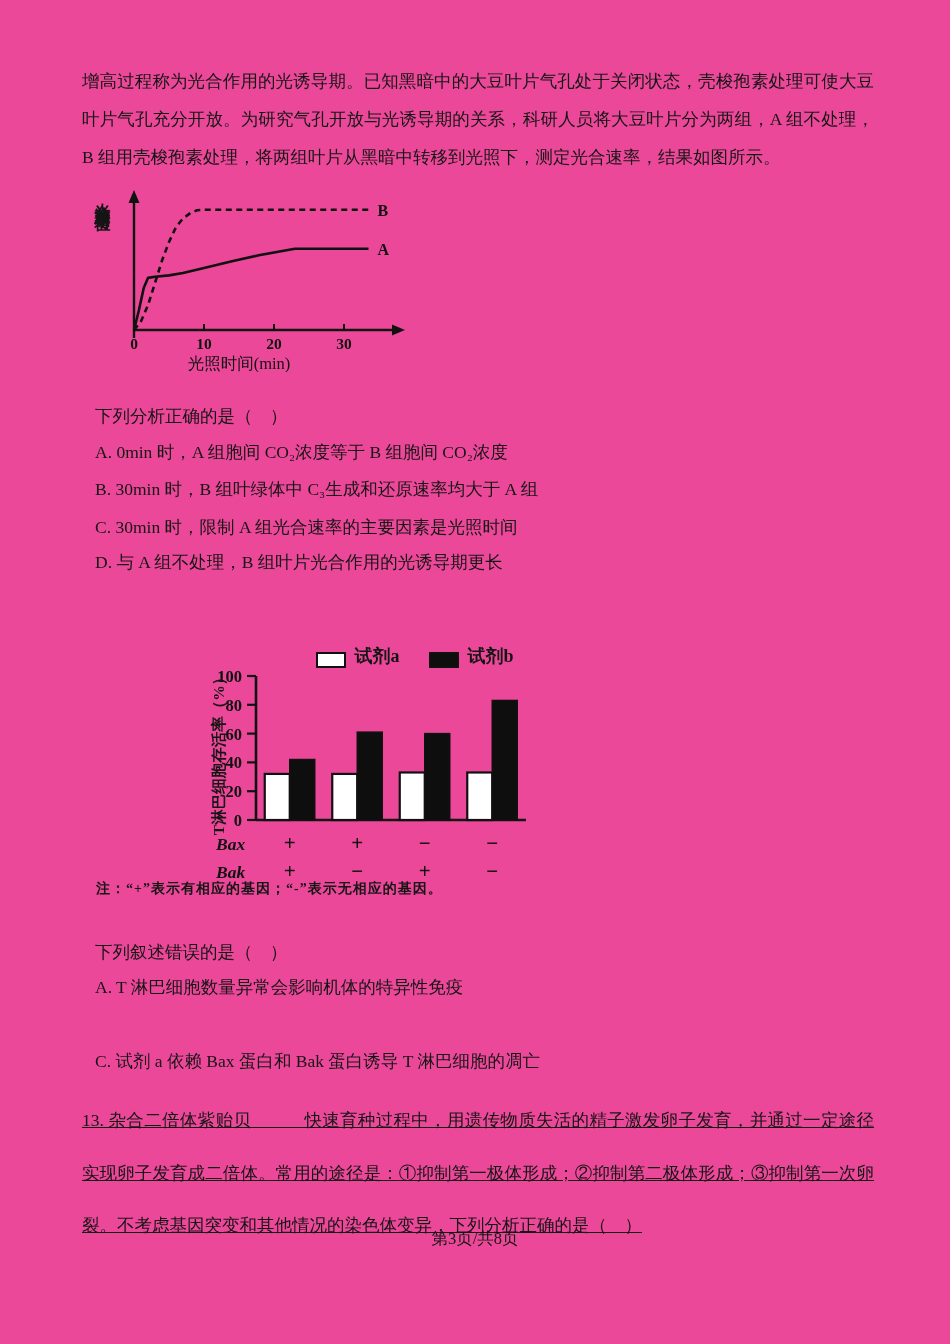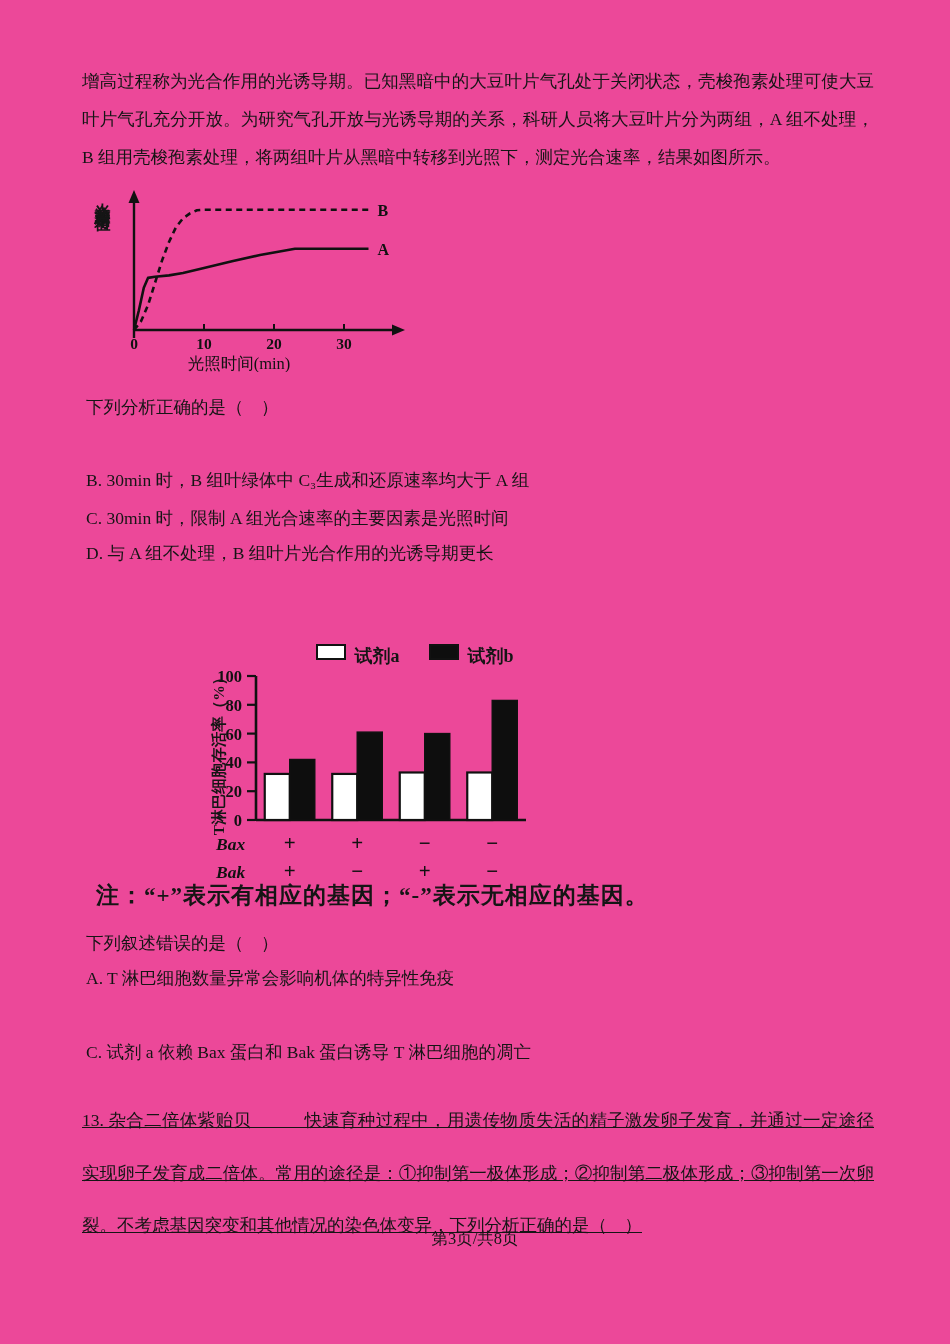--- a/index.html
+++ b/index.html
@@ -19,21 +19,21 @@
     font-size:17.5px;
     text-align:justify;
     margin:0;
   }
   .lh-norm{line-height:2.18;}
   .lh-wide{line-height:2.85;}
   .lh-xwide{line-height:3.0;text-decoration:underline;}
   .stem,.option{
     font-size:17.5px;
     line-height:1.3;
-    margin:4px;
+    margin:13px;
     white-space:nowrap;
   }
   
   .line-chart-block{display:flex;align-items:flex-start;}
   .vlabel{
     writing-mode:vertical-rl;
     font-size:16px;
     font-weight:700;
     letter-spacing:2px;
     height:142px;
@@ -44,37 +44,37 @@
   .bar-chart-block{width:360px;}
   .bar-legend{
     display:flex;
     justify-content:center;
     gap:30px;
     margin:0 0 2px 70px;
     font-size:18px;
     font-weight:700;
     align-items:center;
   }
-  .legend-item{display:flex;align-items:flex-start;gap:8px;}
+  .legend-item{display:flex;align-items:flex-end;gap:8px;}
   .swatch{width:30px;height:16px;display:inline-block;box-sizing:border-box;}
   .bar-body{position:relative;display:flex;}
   .bar-ylabel{
     position:absolute;
     left:-86px;
     top:72px;
     width:210px;
     text-align:center;
     transform:rotate(-90deg);
     transform-origin:center center;
     font-size:15.5px;
     font-weight:700;
     white-space:nowrap;
   }
   .bar-note{
-    font-size:23px;
+    font-size:14px;
     font-weight:700;
     letter-spacing:1px;
     margin:0;
     white-space:nowrap;
     font-family:"Liberation Serif","DejaVu Serif",serif;
   }
   .footer{
     width:100%;
     text-align:center;
     font-size:16.5px;
@@ -104,20 +104,21 @@
         <text x="232" y="161" text-anchor="middle" font-size="15.5" font-weight="700" fill="#111">30</text>
         <text x="127" y="181" text-anchor="middle" font-size="16.5" fill="#111">光照时间(min)</text>
         <polyline points="22.0,142.0 26.9,122.2 31.8,99.8 36.0,89.9 43.0,88.7 57.0,87.4 71.0,85.0 92.0,80.0 120.0,73.2 148.0,67.0 169.0,63.3 183.0,60.8 256.5,60.8" fill="none" stroke="#111" stroke-width="2.6" stroke-linejoin="round"></polyline>
         <text x="265.5" y="66.78" font-size="16" font-weight="700" fill="#111">A</text>
         <polyline points="22.0,142.0 29.0,133.3 36.0,117.2 43.0,94.9 50.0,72.6 57.0,54.0 64.0,39.1 71.0,30.4 78.0,25.4 85.0,22.3 92.0,21.7 256.5,21.7" fill="none" stroke="#111" stroke-width="2.6" stroke-linejoin="round" stroke-dasharray="6 4.5"></polyline>
         <text x="265.5" y="27.72" font-size="16" font-weight="700" fill="#111">B</text>
       </svg>
   </div>
 
   <p class="abs stem" style="left:82px;top:392px;">下列分析正确的是（　）</p>
+  <p class="abs option" style="left:82px;top:428px;">A. 0min 时，A 组胞间 CO₂浓度等于 B 组胞间 CO₂浓度</p>
   <p class="abs option" style="left:82px;top:465px;">B. 30min 时，B 组叶绿体中 C₃生成和还原速率均大于 A 组</p>
   <p class="abs option" style="left:82px;top:503px;">C. 30min 时，限制 A 组光合速率的主要因素是光照时间</p>
   <p class="abs option" style="left:82px;top:538px;">D. 与 A 组不处理，B 组叶片光合作用的光诱导期更长</p>
 
 
   <div class="abs bar-chart-block" style="left:200px;top:644px;">
     <div class="bar-legend">
       <span class="legend-item">
         <span class="swatch" id="swatchA" style="background: rgb(255, 255, 255); border: 2.4px solid rgb(17, 17, 17);"></span>
         <span>试剂a</span>

